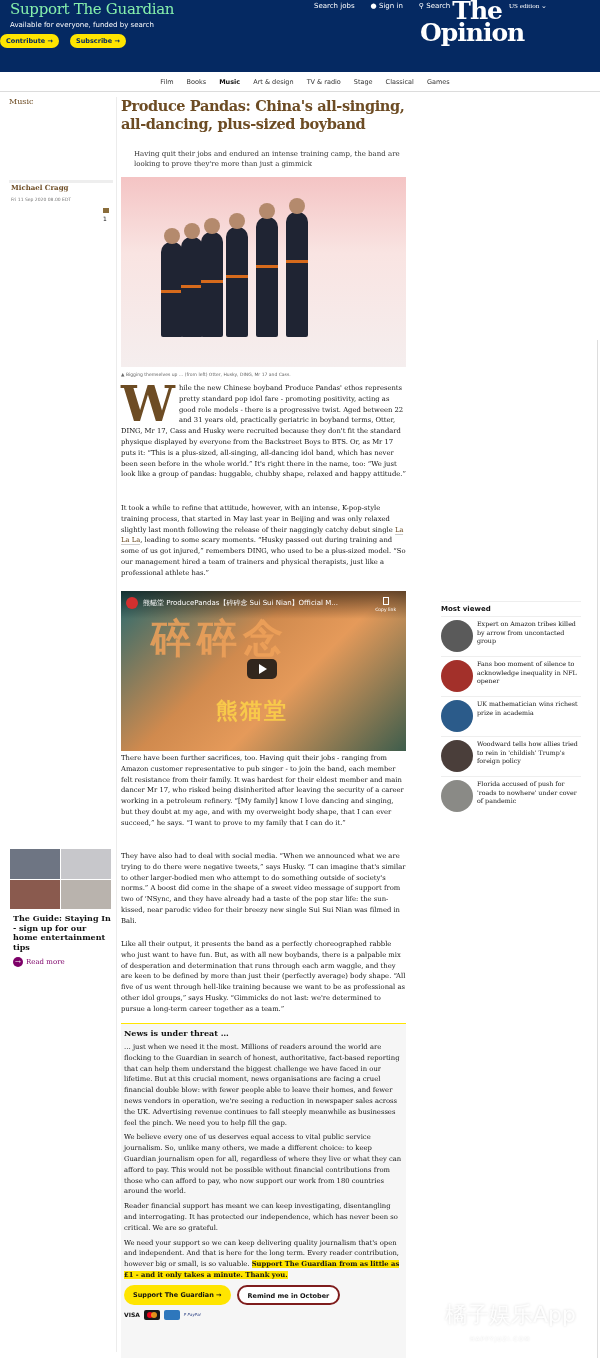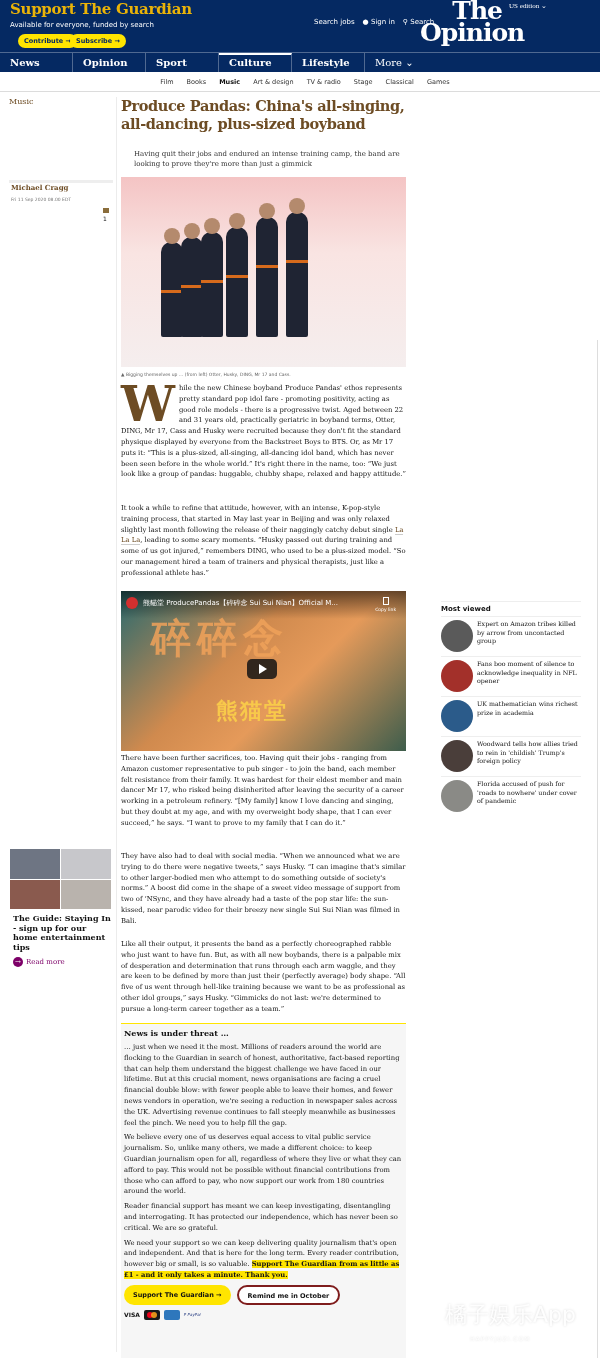--- a/index.html
+++ b/index.html
@@ -1,21 +1,21 @@
 <!DOCTYPE html>
 <html><head>
 <meta charset="utf-8">
 <style>
   * { box-sizing: border-box; margin: 0; padding: 0; }
   body { width: 600px; height: 1358px; background: #fff; font-family: "DejaVu Serif", serif; color: #121212; position: relative; overflow: hidden; }
   .header { background: #052962; height: 72px; position: relative; }
-  .support-title { position: absolute; left: 10px; top: 0px; font-family: "DejaVu Serif", serif; font-weight: bold; font-size: 15px; color: #eab308; letter-spacing: -0.3px; }
+  .support-title { position: absolute; left: 10px; top: 0px; font-family: "DejaVu Serif", serif; font-weight: normal; font-size: 15px; color: #86efac; letter-spacing: -0.3px; }
   .support-sub { position: absolute; left: 10px; top: 21px; font-family: "DejaVu Sans", sans-serif; font-size: 7px; color: #fff; }
   .hbtn { position: absolute; top: 34px; height: 14px; background: #ffe500; border-radius: 8px; font-family: "DejaVu Sans", sans-serif; font-weight: bold; font-size: 6.5px; color: #052962; padding: 0 6px; line-height: 14px; }
-  .top-links { position: absolute; top: 18px; left: 314px; font-family: "DejaVu Sans", sans-serif; font-size: 7px; color: #fff; display: flex; gap: 8px; }
+  .top-links { position: absolute; top: 2px; left: 314px; font-family: "DejaVu Sans", sans-serif; font-size: 7px; color: #fff; display: flex; gap: 16px; }
   .edition { position: absolute; top: 2px; left: 509px; font-family: Liberation Serif, serif; font-size: 7px; color: #fff; }
   .logo { position: absolute; left: 420px; top: 0px; font-family: "DejaVu Serif", serif; font-weight: bold; color: #fff; text-align: center; line-height: 22px; font-size: 25px; letter-spacing: -1px; }
   .logo .l1 { margin-left: 10px; }
   .nav { position: absolute; top: 52px; left: 0; width: 600px; height: 20px; display: flex; background: #052962; border-top: 1px solid #506991; }
   .nav-item { width: 73px; border-right: 1px solid #506991; font-family: "DejaVu Serif", serif; font-weight: bold; font-size: 10px; color: #fff; padding-left: 10px; line-height: 19px; }
   .nav-item.culture { border-top: 2px solid #fff; line-height: 16px; }
   .nav-item.more { font-weight: normal; border-right: none; }
   .subnav { height: 20px; border-bottom: 1px solid #dcdcdc; font-family: "DejaVu Sans", sans-serif; font-size: 6.5px; color: #333; padding-left: 10px; line-height: 20px; display: flex; gap: 13px; justify-content: center; }
   .subnav .active { font-weight: bold; color: #121212; }
   .left-col { position: absolute; left: 9px; top: 97px; width: 104px; }
@@ -78,39 +78,31 @@
   .watermark { position: absolute; left: 445px; top: 1300px; font-family: "DejaVu Sans", sans-serif; font-size: 22px; color: rgba(255,255,255,0.92); text-shadow: 0 0 3px rgba(0,0,0,0.15); }
   .watermark-sub { position: absolute; left: 470px; top: 1335px; font-family: "DejaVu Sans", sans-serif; font-size: 6px; color: rgba(255,255,255,0.9); text-shadow: 0 0 2px rgba(0,0,0,0.15); letter-spacing: 1px; }
   .right-edge { position: absolute; left: 597px; top: 340px; width: 1px; height: 1018px; background: #ddd; }
 </style>
 </head>
 <body>
 
 <div class="header">
   <div class="support-title">Support The Guardian</div>
   <div class="support-sub">Available for everyone, funded by search</div>
-  <div class="hbtn" style="left:18px;">Contribute →</div>
+  <div class="hbtn" style="left:0;">Contribute →</div>
   <div class="hbtn" style="left:70px;">Subscribe →</div>
   <div class="top-links">
     <span>Search jobs</span>
     <span><span>●</span> <span>Sign in</span></span>
     <span><span>⚲</span> <span>Search</span></span>
   </div>
   <div class="edition">US edition ⌄</div>
   <div class="logo">
     <div class="l1">The</div>
     <div>Opinion</div>
-  </div>
-  <div class="nav">
-    <div class="nav-item">News</div>
-    <div class="nav-item">Opinion</div>
-    <div class="nav-item">Sport</div>
-    <div class="nav-item culture">Culture</div>
-    <div class="nav-item">Lifestyle</div>
-    <div class="nav-item more">More ⌄</div>
   </div>
 </div>
 
 <div class="subnav">
   <span>Film</span>
   <span>Books</span>
   <span class="active">Music</span>
   <span>Art &amp; design</span>
   <span>TV &amp; radio</span>
   <span>Stage</span>

